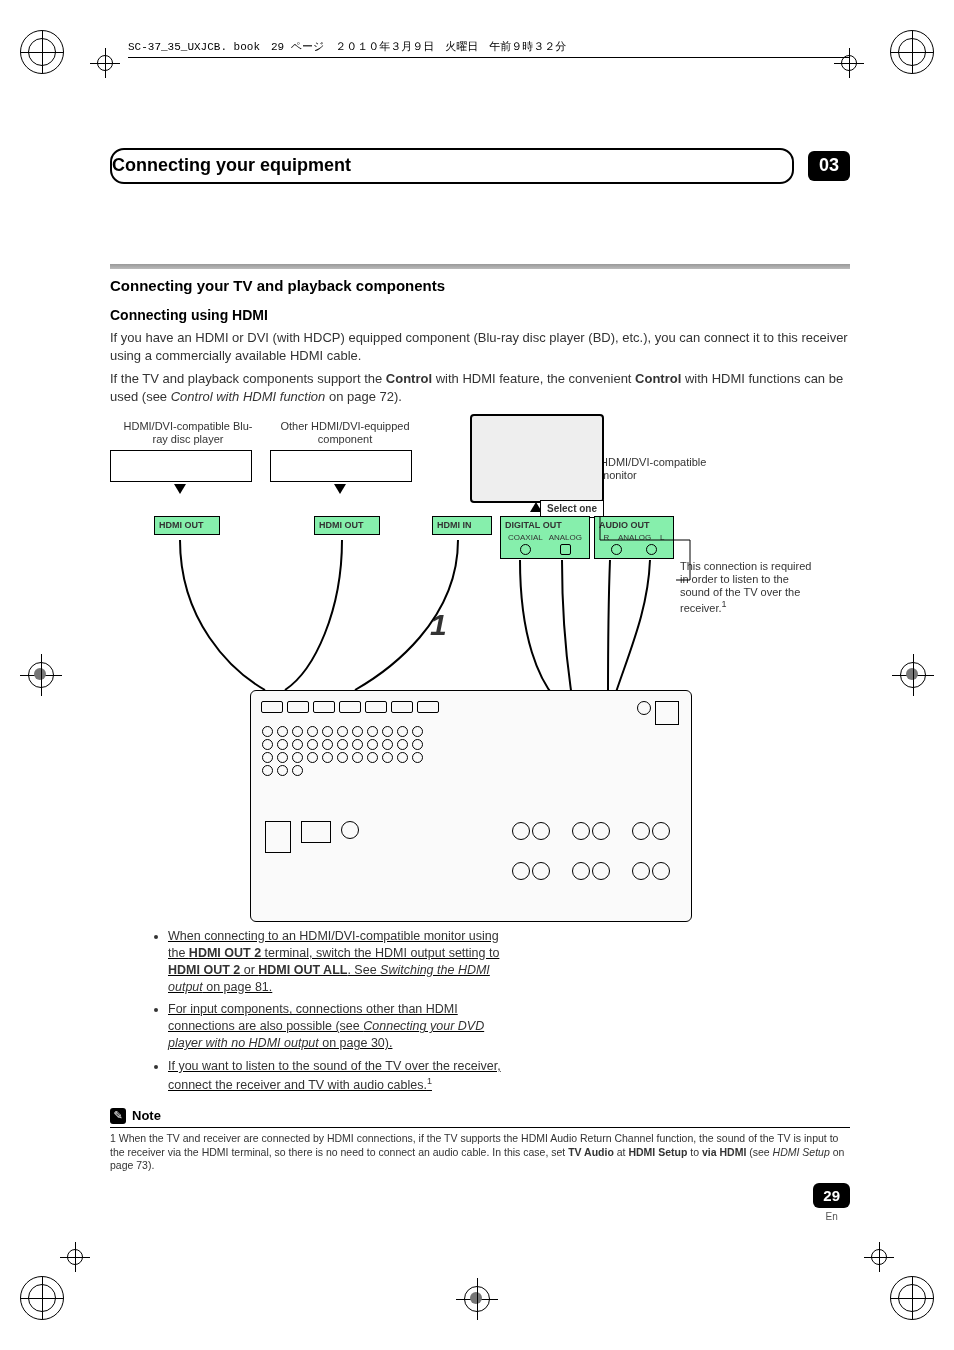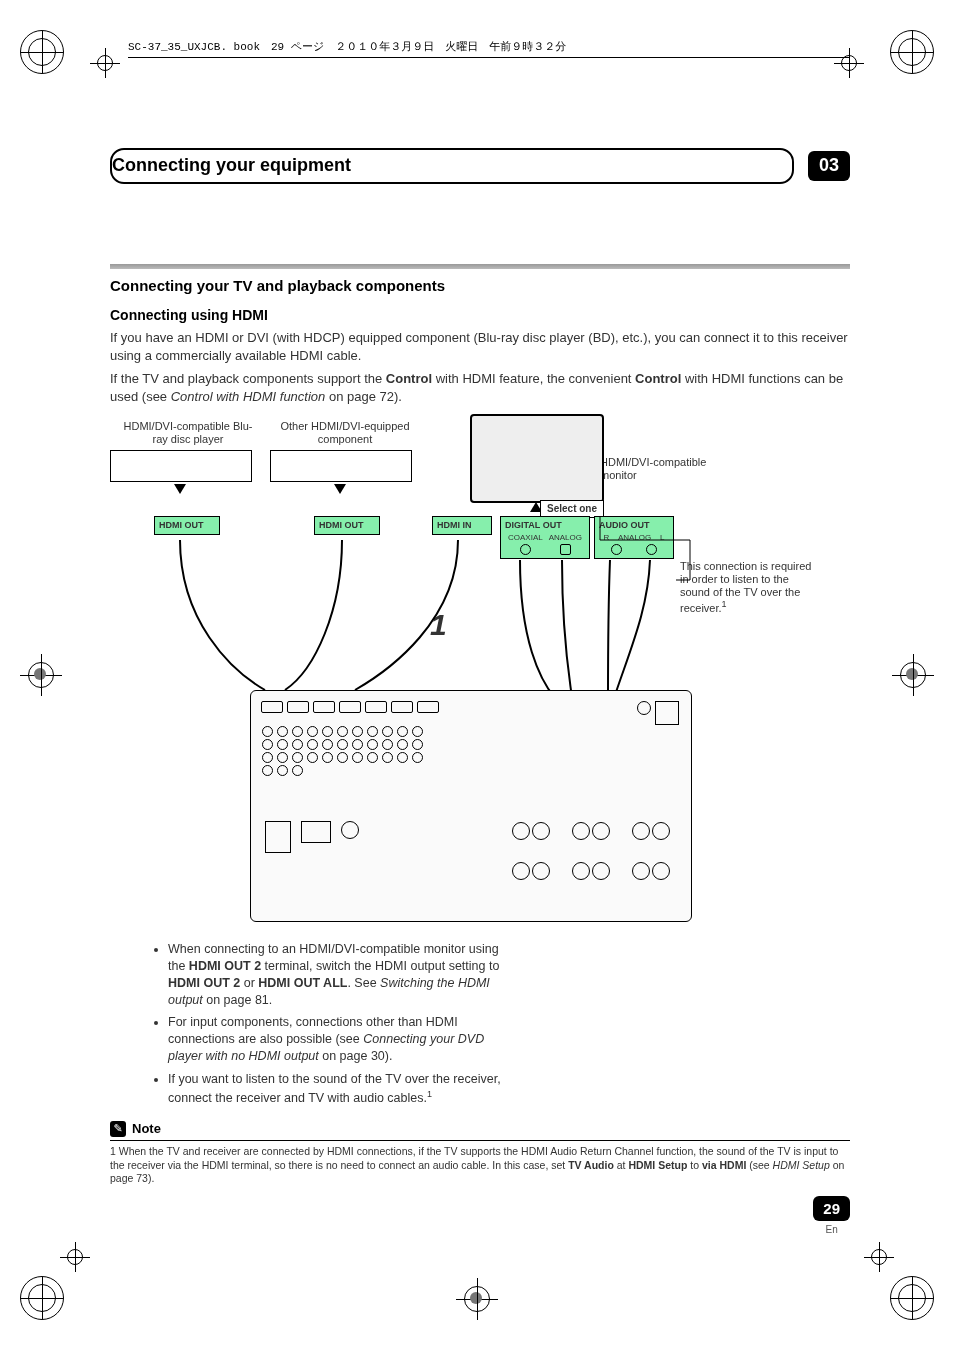--- a/index.html
+++ b/index.html
@@ -101,21 +101,21 @@
   }
   .dlabel { position:absolute; font-size:11px; line-height:1.2; text-align:center; }
   .small-box { position:absolute; border:1px solid #000; font-size:9px; text-align:left; padding:2px 4px; background:#86efac; }
   .device { position:absolute; border:1px solid #000; background:#fff; }
   .tv { position:absolute; width:130px; height:85px; border:2px solid #000; border-radius:4px; background:#eee; }
   .receiver { position:absolute; width:440px; height:230px; border:1.5px solid #000; border-radius:6px; background:#fafafa; }
   .rca { width:9px; height:9px; border:1px solid #000; border-radius:50%; display:inline-block; margin:1px; }
   .port-row { display:flex; gap:2px; }
   .note-row { display:flex; align-items:center; gap:6px; border-bottom:1px solid #000; padding-bottom:2px; margin-top:8px;}
   .note-icon { width:16px; height:16px; background:#000; border-radius:3px; display:flex; align-items:center; justify-content:center; color:#fff; font-size:11px;}
-  .bullets { width: 360px; margin-top: 21px; }
+  .bullets { width: 360px; margin-top: 8px; text-decoration: underline; }
   .bullets li { margin: 6px 0; color:#333; font-size:12.5px; line-height:1.35; list-style-type: disc; margin-left:18px;}
   .footnote { font-size:10.5px; color:#333; margin-top:4px; line-height:1.3; }
   .sup { font-size:9px; vertical-align: super; }
   .page-num {
     position:absolute;
     right:0;
     bottom:-40px;
     text-align:center;
   }
   .page-num .badge { background:#000; color:#fff; padding:2px 10px; border-radius:6px; font-weight:bold; font-size:15px; }

